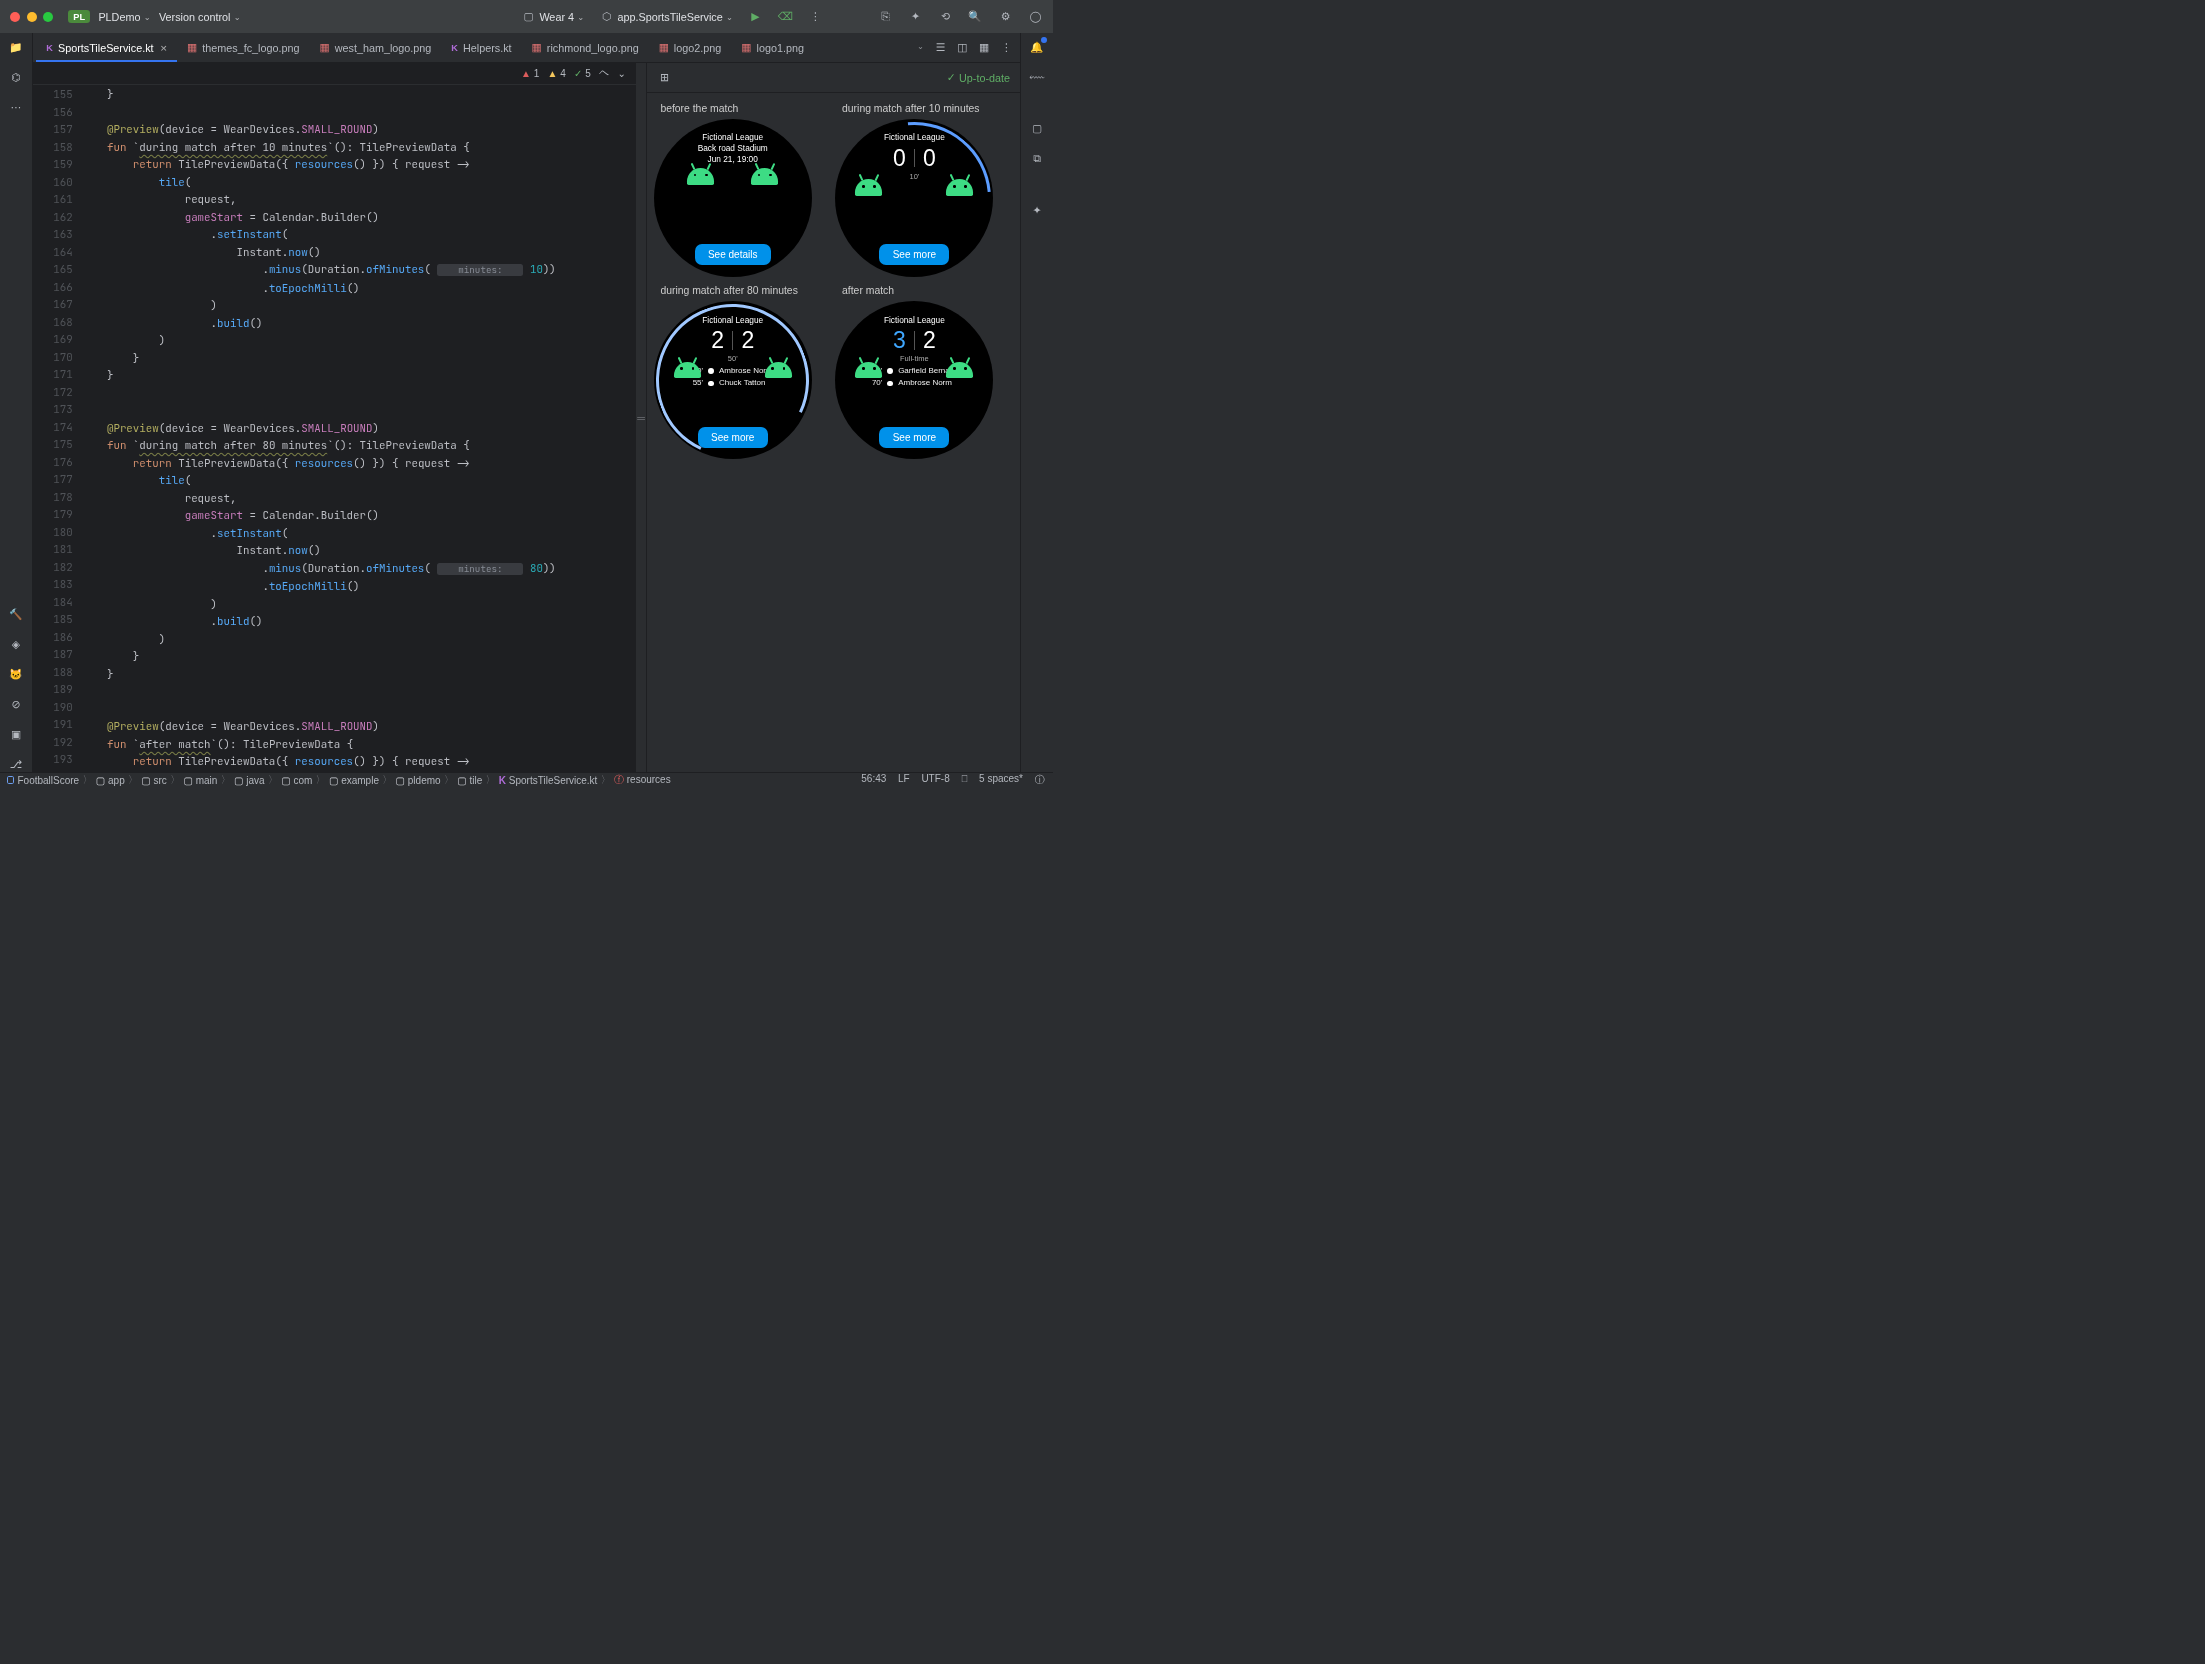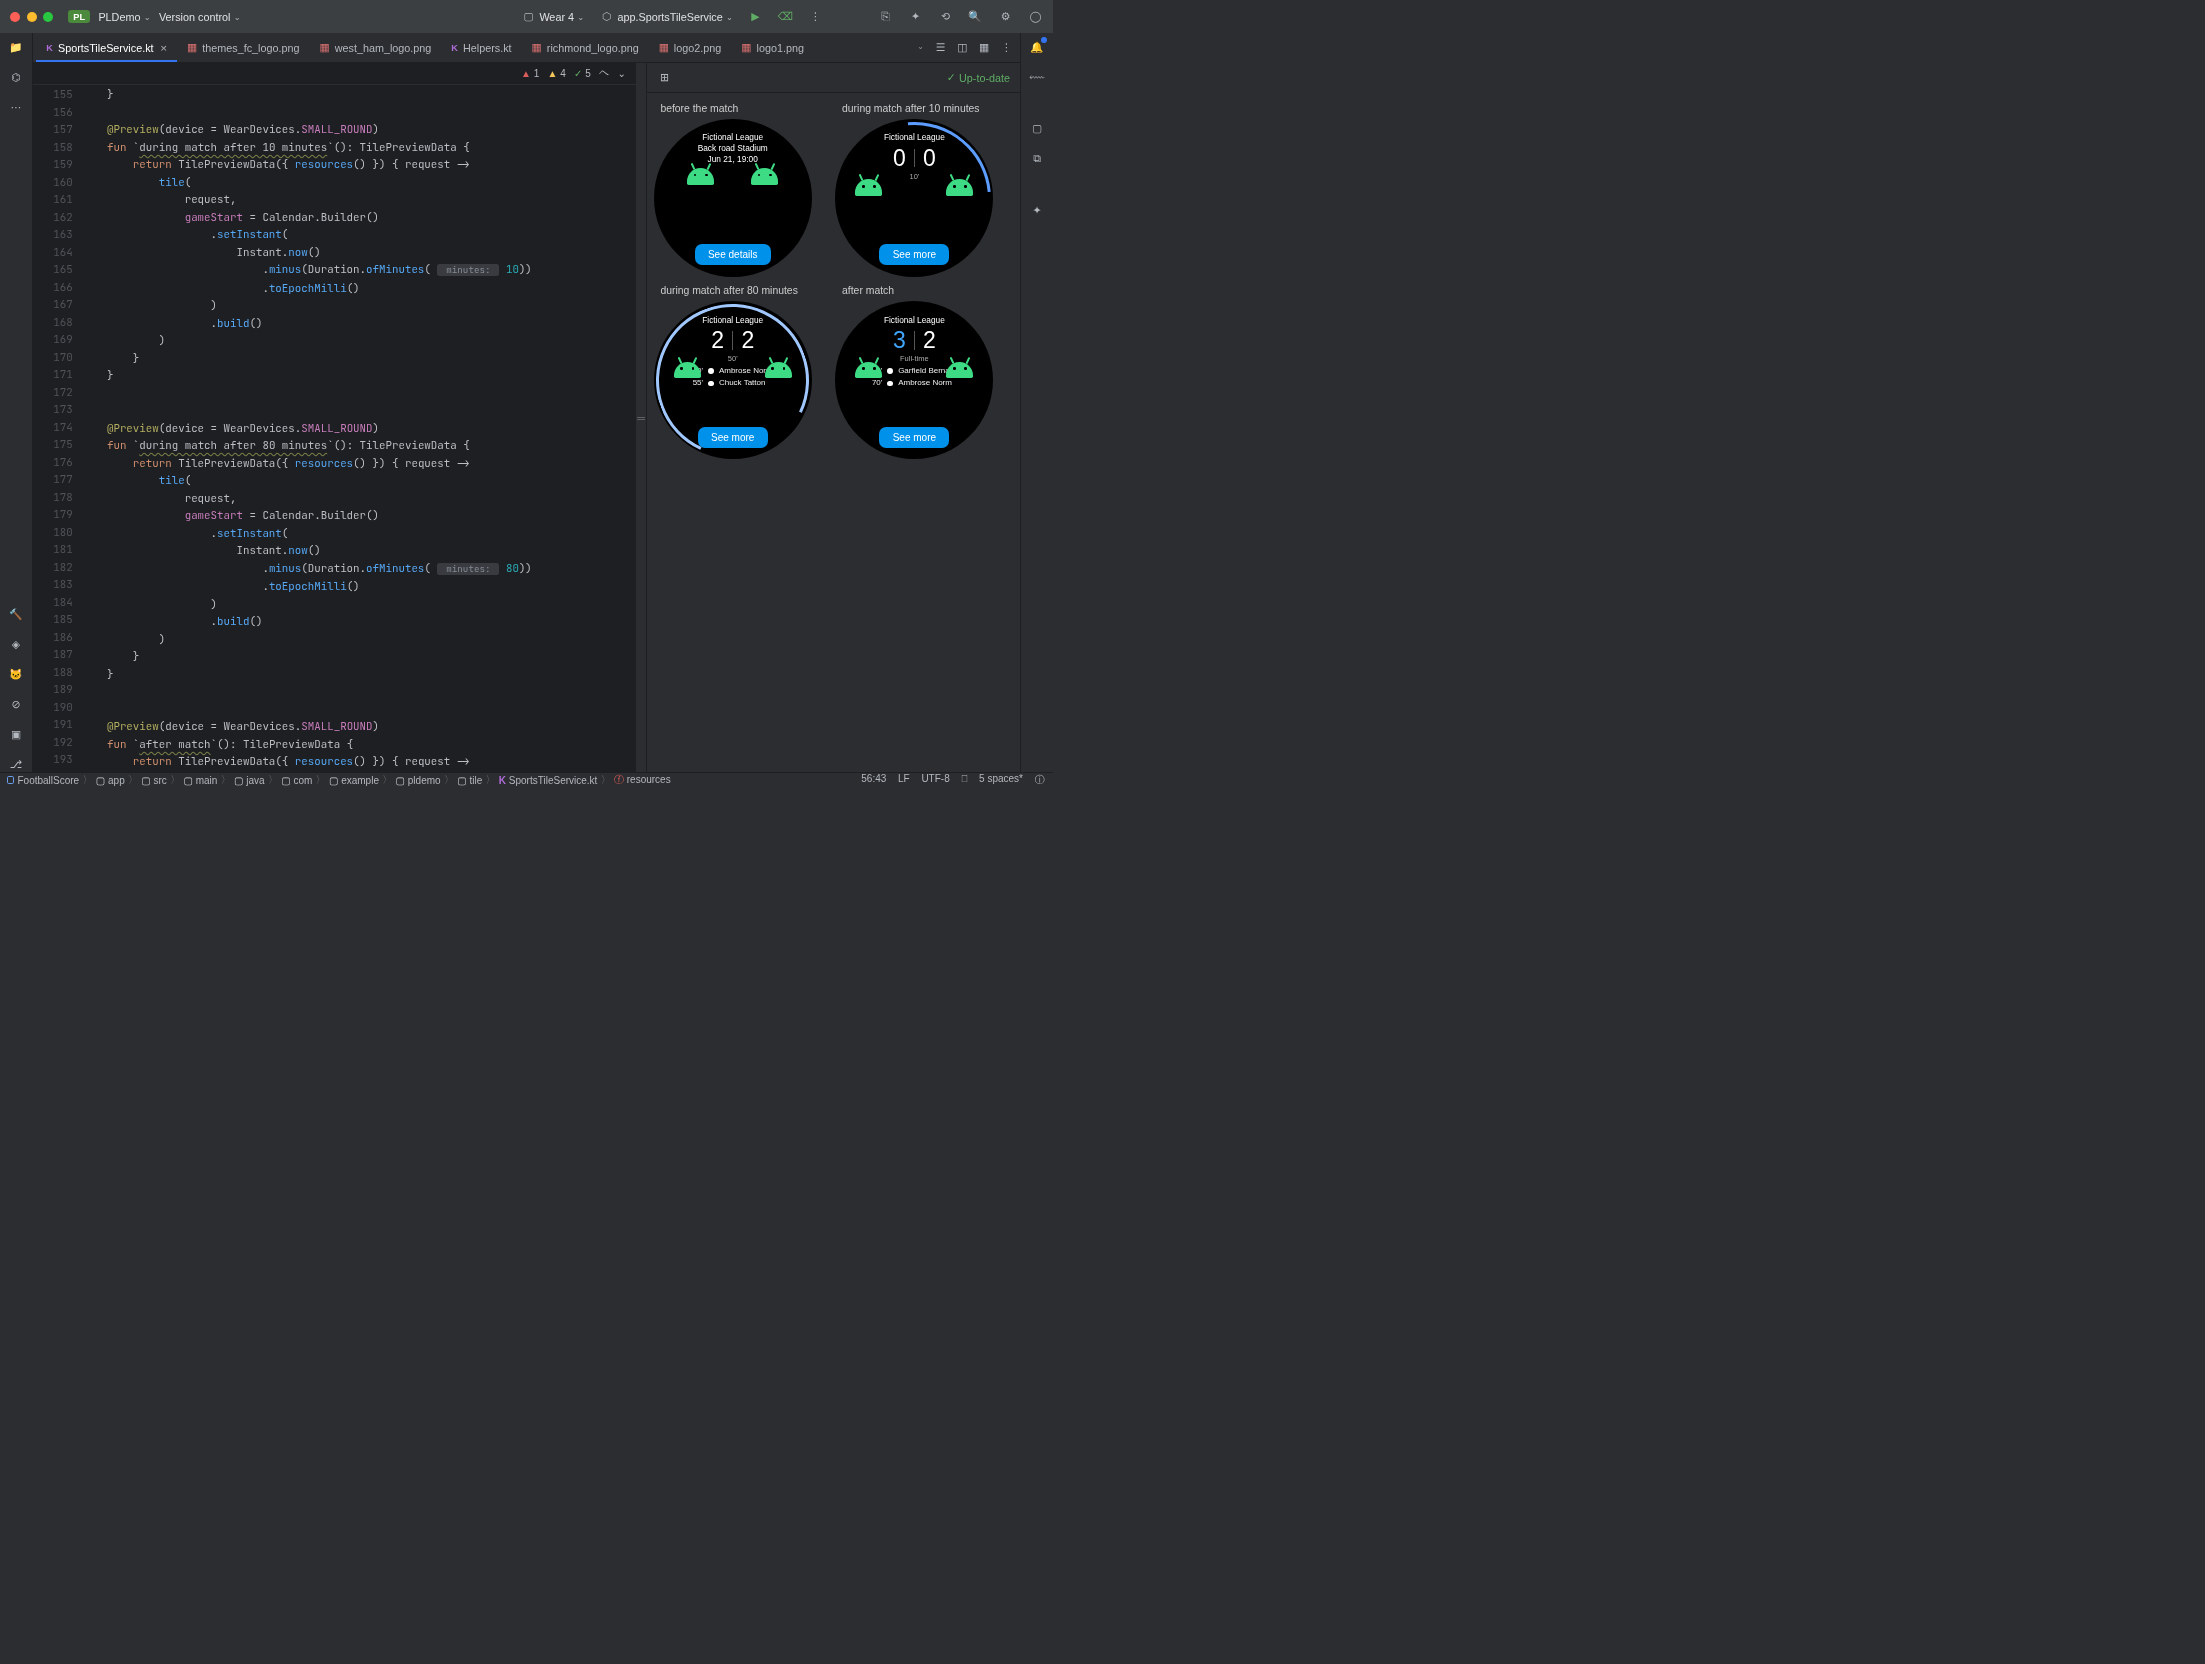--- a/index.html
+++ b/index.html
@@ -27,21 +27,21 @@
 .tab .img{color:#d66f6f}
 .tab .close{opacity:.6;font-size:11.7px;margin-left:1.7px}
 .tabctrl{margin-left:auto;display:flex;gap:11.7px;padding-right:8.3px;color:#b4b8bf}
 .editor-row{flex:1;display:flex;min-height:0}
 .code-area{flex:1;min-width:0;display:flex;flex-direction:column;background:#1e1f22;position:relative}
 .probs{height:21.6px;display:flex;align-items:center;justify-content:flex-end;padding-right:10px;gap:8.3px;color:#b4b8bf;font-size:10px;border-bottom:0.8px solid #2b2d30}
 .probs .err{color:#db5c5c}.probs .warn{color:#f2c55c}.probs .ok{color:#5fad65}
 .code{flex:1;overflow:hidden;display:flex;font-family:"JetBrains Mono",Consolas,monospace;font-size:10.8px;line-height:17.5px}
 .gutter{width:48px;text-align:right;color:#4f5257;padding-right:8.3px;padding-top:1.7px;user-select:none}
 .codebody{flex:1;padding-top:1.7px;white-space:pre;color:#bcbec4}
-.k-kw{color:#cf8e6d}.k-ann{color:#b3ae60}.k-fn{color:#56a8f5}.k-num{color:#2aacb8}.k-id{color:#c77dbb}.k-hint{background:#393b40;color:#858a93;border-radius:2.5px;padding:0 9px;font-size:9.2px}.k-fname{color:#bcbec4;text-decoration:underline wavy #7a7e47;text-underline-offset:2.5px}
+.k-kw{color:#cf8e6d}.k-ann{color:#b3ae60}.k-fn{color:#56a8f5}.k-num{color:#2aacb8}.k-id{color:#c77dbb}.k-hint{background:#393b40;color:#858a93;border-radius:2.5px;padding:0 21px;font-size:9.2px}.k-fname{color:#bcbec4;text-decoration:underline wavy #7a7e47;text-underline-offset:2.5px}
 .sidepanel{width:374px;border-left:0.8px solid #1e1f22;background:#2b2d30;display:flex;flex-direction:column;flex-shrink:0}
 .sidehead{height:30px;display:flex;align-items:center;justify-content:space-between;padding:0 10px;border-bottom:0.8px solid #1e1f22}
 .sidehead .upd{color:#5fad65;display:flex;align-items:center;gap:3.3px}
 .previews{flex:1;display:flex;flex-wrap:wrap;padding:10px 6.7px;gap:8.3px 6.7px;align-content:flex-start;overflow:hidden}
 .pv{width:175px;display:flex;flex-direction:column;align-items:flex-start}
 .pv-title{font-size:10.4px;color:#ccc;align-self:flex-start;padding-left:6.7px;margin-bottom:5px}
 .watch{width:158px;height:158px;border-radius:50%;background:#000;position:relative;display:flex;flex-direction:column;align-items:center;color:#fff;overflow:hidden}
 .watch .hdr{font-size:8.3px;margin-top:13.3px;text-align:center;line-height:10.8px}
 .watch .score{font-size:23px;font-weight:300;display:flex;gap:8.3px;margin-top:1.7px;align-items:center}
 .watch .score .bigblue{color:#3fa7ff}

